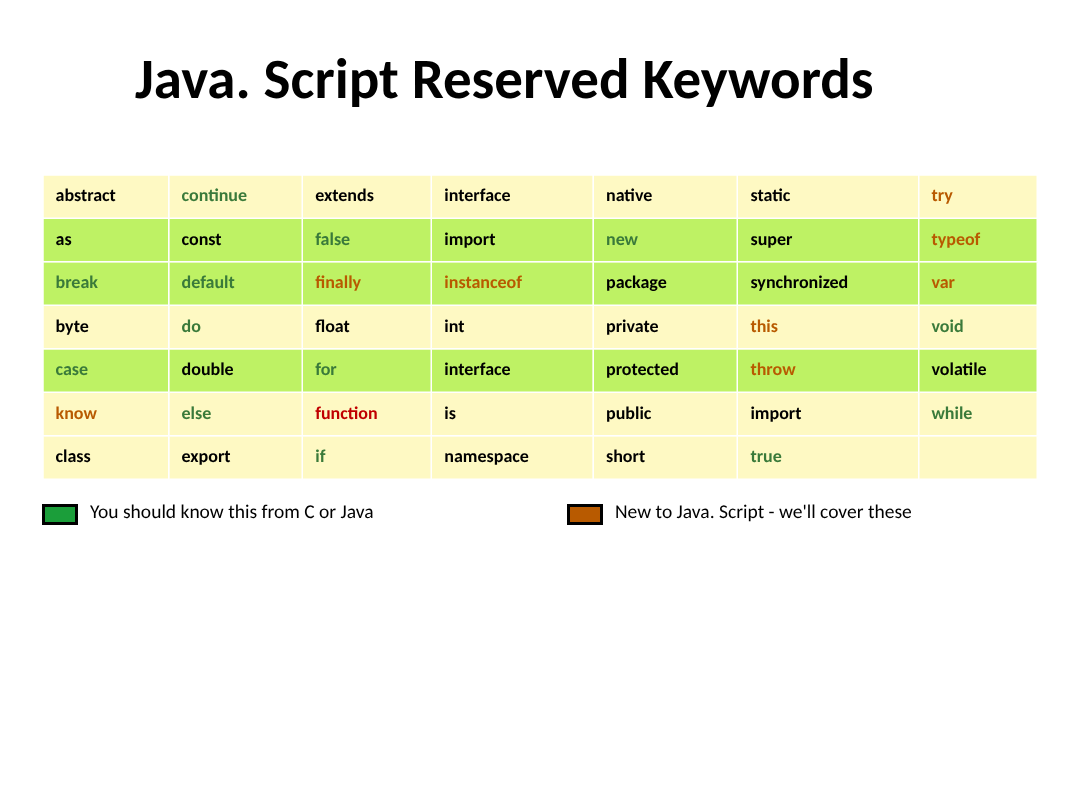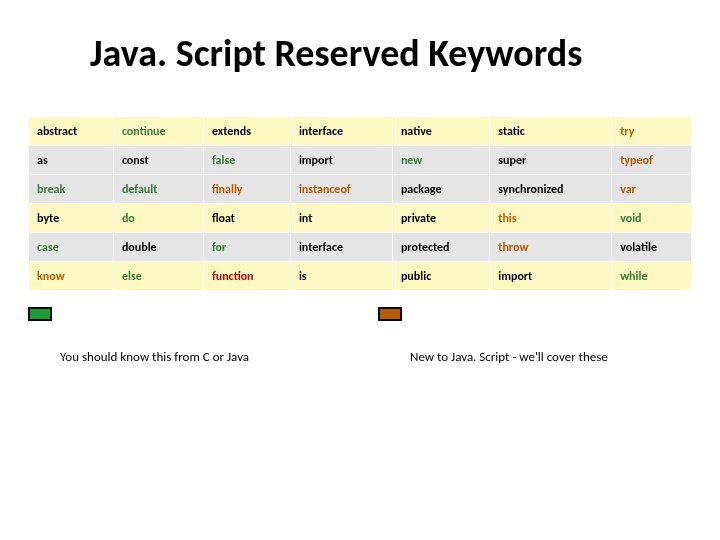--- a/index.html
+++ b/index.html
@@ -24,21 +24,21 @@
     border-collapse: collapse;
     width: 100%;
   }
   td {
     border: 1px solid #fff;
     padding: 7px 8px;
     font-size: 12px;
     font-weight: 700;
   }
   tr.dark td { background: #fef9c3; }
-  tr.light td { background: #e5e5e5; }
+  tr.light td { background: #bef264; }
   .c-black { color: #000; }
   .c-green { color: #3a7a3a; margin-left: 25px; }
   .c-orange { color: #b85a00; }
   .c-red { color: #c00000; }
   .legend {
     display: flex;
     margin: 14px 28px 0 28px;
     font-size: 13px;
     gap: 18px;
   }
@@ -55,21 +55,21 @@
   .swatch {
     width: 24px;
     height: 14px;
     border: 2px solid #000;
     margin-top: 2px;
     flex-shrink: 0;
   }
   .sw-green { background: #1b9e3a; }
   .sw-orange { background: #b85a00; }
   .sw-white { background: #fff; }
-  .legend-text { max-width: 240px; line-height: 1.3; margin-top: 44px; }
+  .legend-text { max-width: 240px; line-height: 1.3; }
   .left-col { flex: 0 0 50%; }
   .right-col { flex: 1; }
 </style>
 </head>
 <body>
 
 <div class="title">Java. Script Reserved Keywords</div>
 
 <div class="table-wrap">
   <table>
@@ -121,20 +121,29 @@
         </tr>
         <tr class="dark">
           <td class="c-orange">know</td>
           <td class="c-green">else</td>
           <td class="c-red">function</td>
           <td class="c-black">is</td>
           <td class="c-black">public</td>
           <td class="c-black">import</td>
           <td class="c-green">while</td>
         </tr>
+        <tr class="dark">
+          <td class="c-black">class</td>
+          <td class="c-black">export</td>
+          <td class="c-green">if</td>
+          <td class="c-black">namespace</td>
+          <td class="c-black">short</td>
+          <td class="c-green">true</td>
+          <td class="c-black"></td>
+        </tr>
       </tbody>
   </table>
 </div>
 
 <div class="legend">
   <div class="legend-col left-col">
     <div class="legend-item">
       <div class="swatch sw-green"></div>
       <div class="legend-text">You should know this from C or Java</div>
     </div>

